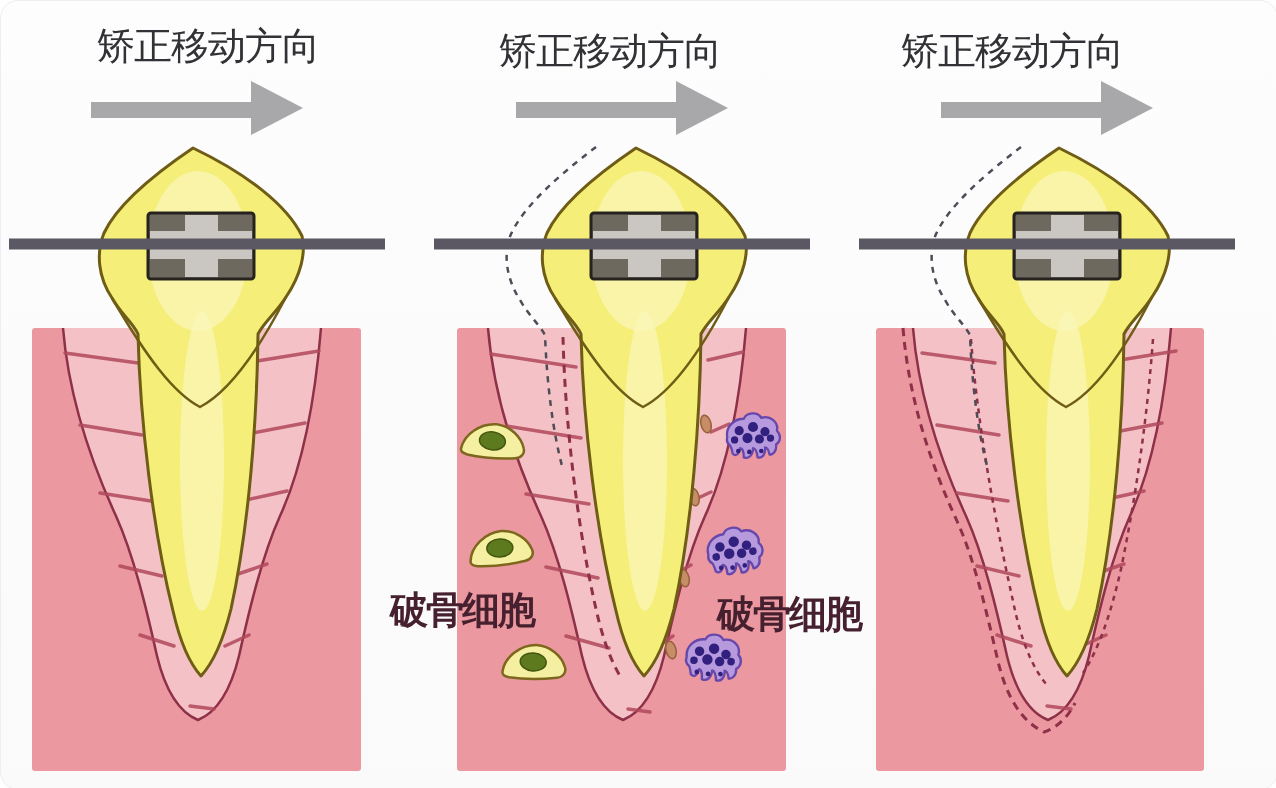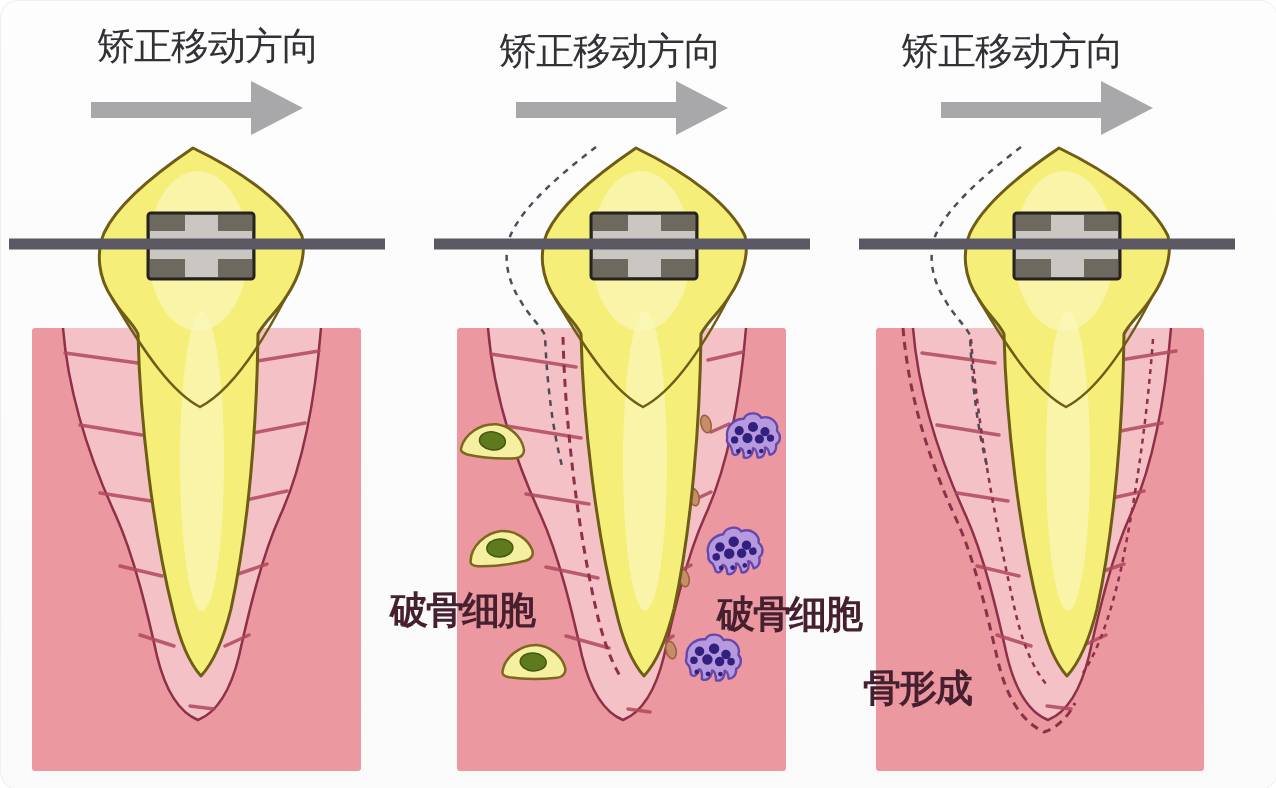--- a/index.html
+++ b/index.html
@@ -164,15 +164,14 @@
     <use href="#ghost-crown" class="ghost"></use>
     <line class="wire" x1="8" y1="243" x2="384" y2="243"></line>
   </svg>
 
   <div class="title" style="left:96px;top:20px">矫正移动方向</div>
   <div class="title" style="left:498px;top:25px">矫正移动方向</div>
   <div class="title" style="left:900px;top:25px">矫正移动方向</div>
 
   <div class="cell-label" style="left:389px;top:584px">破骨细胞</div>
   <div class="cell-label" style="left:716px;top:588px">破骨细胞</div>
-  <div class="cell-label" style="left:862px;top:662px">骨形成</div>
 
 </div>
 
 </body></html>

